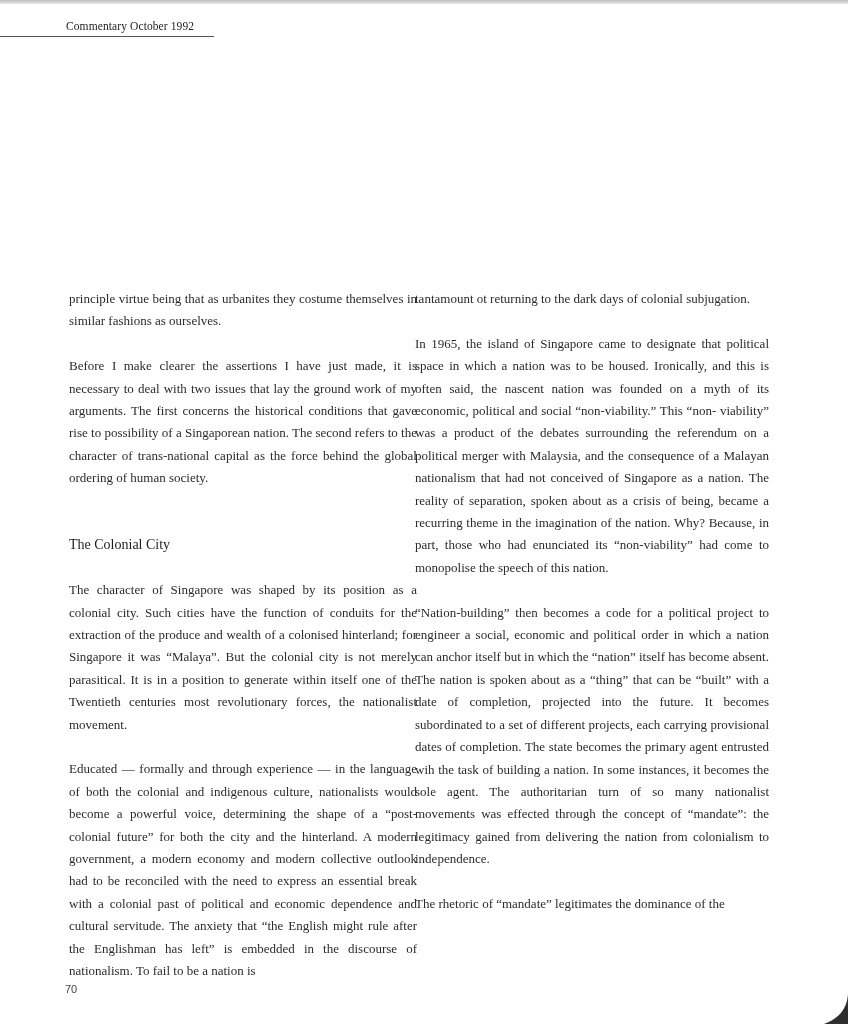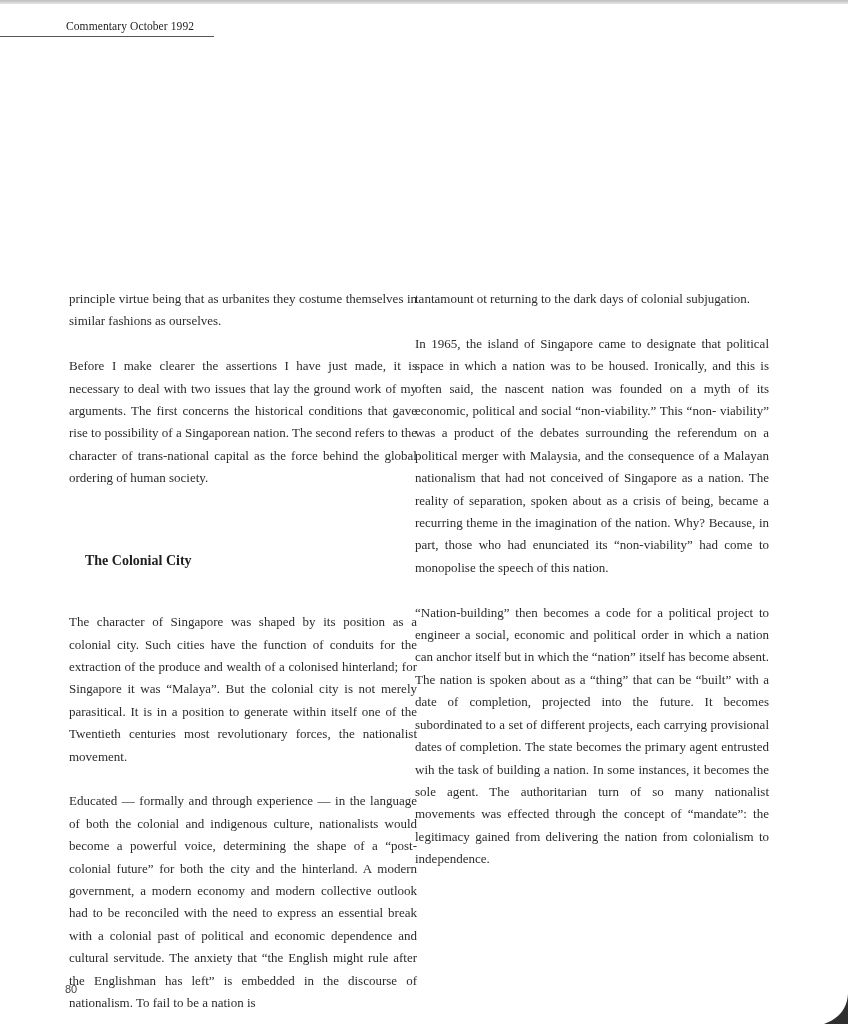--- a/index.html
+++ b/index.html
@@ -23,21 +23,21 @@
   }
   .column {
     position: absolute; top: 288px; width: 350px;
     font-size: 13px; line-height: 22.4px; color: #2b2b2b;
   }
   .col-left { left: 69px; width: 348px; }
   .col-right { left: 415px; width: 354px; }
   .para { margin: 0; text-align: justify; hyphens: manual; }
   .gap { height: 22.4px; }
   .heading {
-    margin: 16px; font-weight: bold; font-size: 14px; color: #1e1e1e;
+    margin: 0; font-weight: normal; font-size: 14px; color: #1e1e1e;
     line-height: 22.4px;
   }
   .page-number {
     position: absolute; left: 65px; top: 983px;
     font-family: "Liberation Sans", sans-serif; font-size: 11px; color: #444;
   }
   .page-curl {
     position: absolute; right: 0; bottom: 0; width: 30px; height: 30px;
   }
 </style>
@@ -62,19 +62,20 @@
   <p class="para">Educated — formally and through experience — in the lan­guage of both the colonial and indigenous culture, nationalists would become a powerful voice, determining the shape of a “post-colonial future” for both the city and the hinterland. A modern government, a modern economy and modern collec­tive outlook had to be reconciled with the need to express an essential break with a colonial past of political and economic dependence and cultural servitude. The anxiety that “the English might rule after the Englishman has left” is embedded in the discourse of nationalism. To fail to be a nation is</p>
 </div>
 
 <div class="column col-right">
   <p class="para">tantamount ot returning to the dark days of colonial sub­jugation.</p>
   <div class="gap"></div>
   <p class="para">In 1965, the island of Singapore came to designate that political space in which a nation was to be housed. Ironically, and this is often said, the nascent nation was founded on a myth of its economic, political and social “non-viability.” This “non- viability” was a product of the debates surrounding the referendum on a political merger with Malaysia, and the consequence of a Malayan nationalism that had not con­ceived of Singapore as a nation. The reality of separation, spoken about as a crisis of being, became a recurring theme in the imagination of the nation. Why? Because, in part, those who had enunciated its “non-viability” had come to monopolise the speech of this nation.</p>
   <div class="gap"></div>
   <p class="para">“Nation-building” then becomes a code for a political project to engineer a social, economic and political order in which a nation can anchor itself but in which the “nation” itself has become absent. The nation is spoken about as a “thing” that can be “built” with a date of completion, projected into the future. It becomes subordinated to a set of different projects, each carrying provisional dates of completion. The state be­comes the primary agent entrusted wih the task of building a nation. In some instances, it becomes the sole agent. The authoritarian turn of so many nationalist movements was effected through the concept of “mandate”: the legitimacy gained from delivering the nation from colonialism to inde­pendence.</p>
   <div class="gap"></div>
+  <p class="para">The rhetoric of “mandate” legitimates the dominance of the</p>
 </div>
 
-<div class="page-number">80</div>
+<div class="page-number">70</div>
 
 <svg class="page-curl" viewBox="0 0 30 30">
   <path d="M30 0 C29 14 22 24 6 30 L30 30 Z" fill="#2e2e2e"></path>
 </svg>
 
 </body></html>

